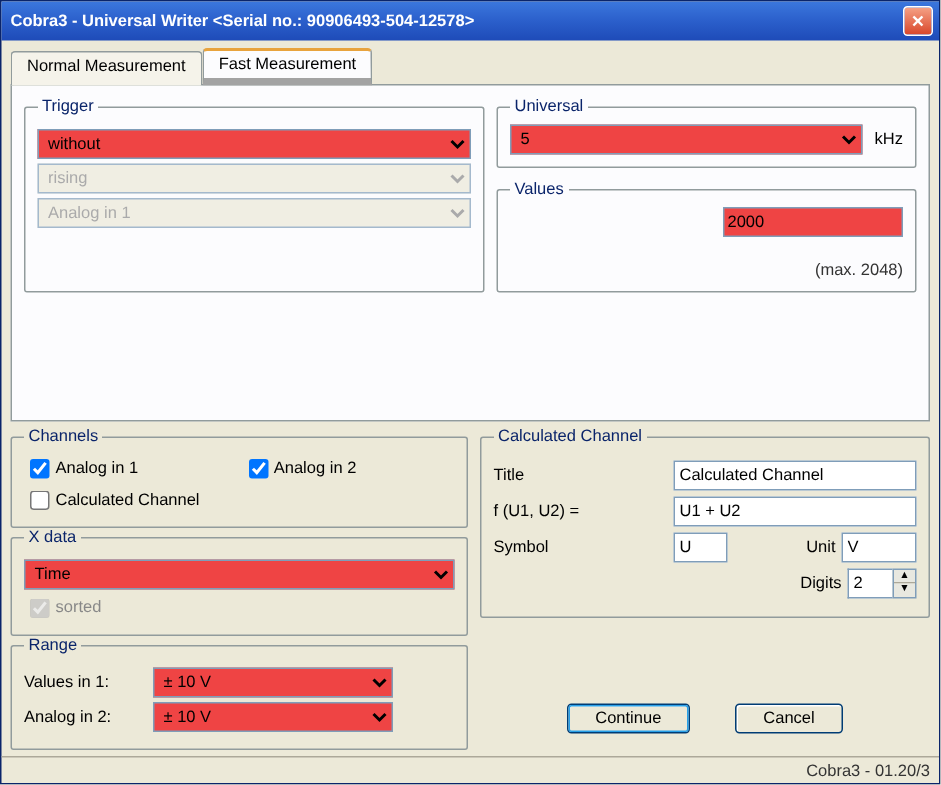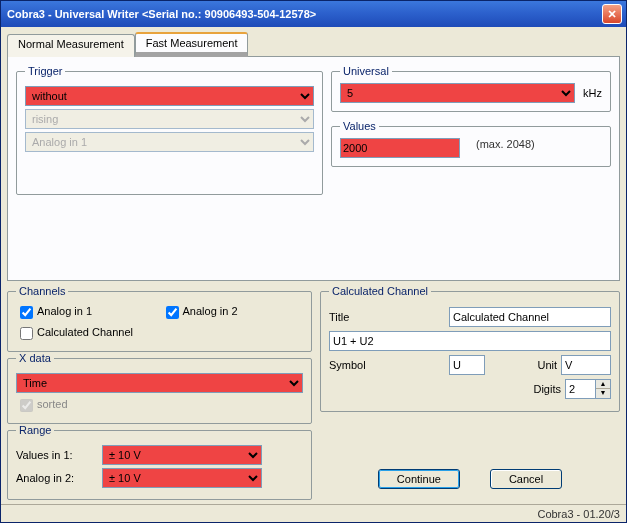--- a/index.html
+++ b/index.html
@@ -39,21 +39,21 @@
 
   .statusbar { height: 18px; border-top: 1px solid #ACA899; display: flex; justify-content: flex-end; align-items: center; padding: 0 6px; color: #333; }
 
   .spinner { display: inline-flex; }
   .spin-input { width: 30px; border: 1px solid #7F9DB9; border-right: none; height: 20px; padding: 1px 3px; }
   .spin-btns { display: flex; flex-direction: column; border: 1px solid #7F9DB9; }
   .spin-btns span { width: 14px; height: 9px; background: #E8E8E0; font-size: 7px; line-height: 7px; text-align: center; cursor: pointer; }
   .spin-btns span:first-child { border-bottom: 1px solid #ACA899; }
 
   .freq-row { display: flex; align-items: center; gap: 8px; }
-  .values-row { display: flex; align-items: flex-start; gap: 16px; }
+  .values-row { display: flex; align-items: flex-end; gap: 16px; flex-direction: column; }
   .hint { color: #333; }
   .cc-row { display: flex; align-items: center; margin: 4px 0; }
   .cc-lbl { width: 120px; }
   .cc-field { border: 1px solid #7F9DB9; background: #fff; height: 20px; padding: 1px 3px; }
   .channels-grid { display: grid; grid-template-columns: 1fr 1fr; gap: 2px 4px; }
 </style>
 </head>
 <body>
 
 <div class="window">
@@ -135,20 +135,21 @@
       </div>
 
       <div class="lower-right">
         <fieldset style="flex:0 0 auto;">
           <legend>Calculated Channel</legend>
           <div class="cc-row">
             <span class="cc-lbl">Title</span>
             <input class="cc-field" style="flex: 1 1 0%;" value="Calculated Channel">
           </div>
           <div class="cc-row">
+            <span class="cc-lbl">f (U1, U2) =</span>
             <input class="cc-field" style="flex: 1 1 0%;" value="U1 + U2">
           </div>
           <div class="cc-row">
             <span class="cc-lbl">Symbol</span>
             <input class="cc-field" style="width: 36px;" value="U">
             <span style="flex:1"></span>
             <span style="margin-right:4px;">Unit</span>
             <input class="cc-field" style="width: 50px;" value="V">
           </div>
           <div class="cc-row">

